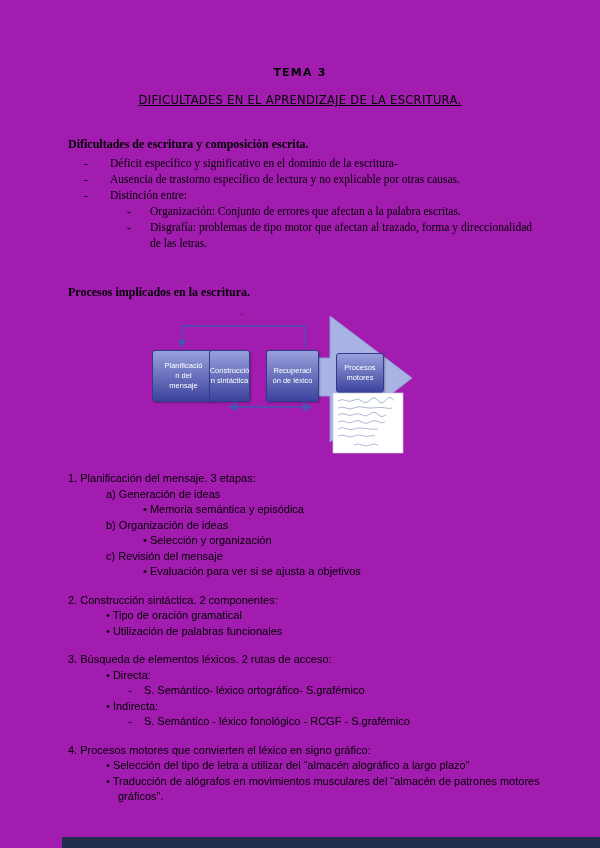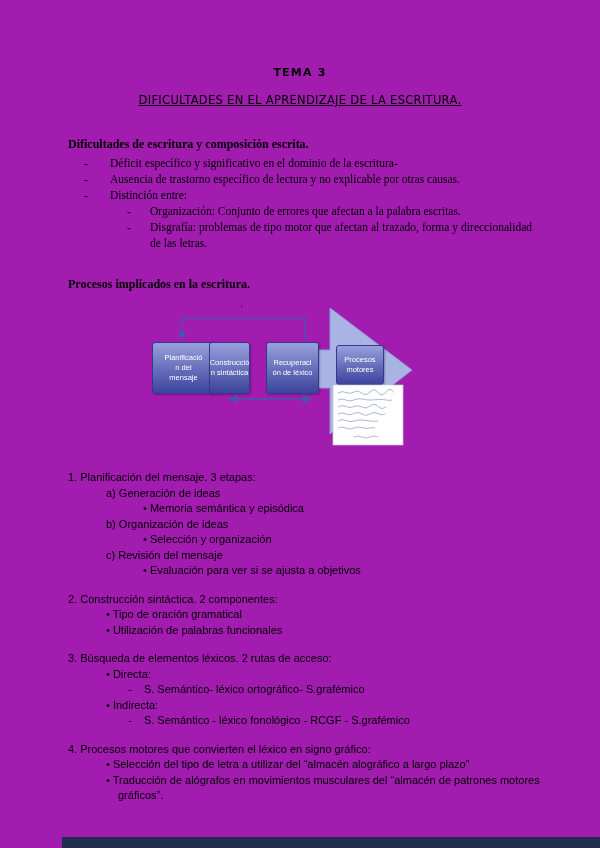--- a/index.html
+++ b/index.html
@@ -15,21 +15,21 @@
     font-size:11px; letter-spacing:1.2px;
   }
   .doc-subtitle {
     margin-top:14px; text-align:center;
     font-family:"DejaVu Sans", sans-serif; font-weight:normal;
     font-size:11.5px; letter-spacing:0.3px; text-decoration:underline;
   }
   .content { padding:0 68px; }
   .h-serif { font-family:"Liberation Serif", serif; font-size:12px; font-weight:bold; }
   .s1-heading { margin-top:30px; }
-  .s2-heading { margin-top:26px; }
+  .s2-heading { margin-top:34px; }
   .dash-list { margin-top:3px; }
   .dash-item { display:flex; font-size:11.5px; line-height:16px; }
   .dash-item .marker { flex:none; }
   .lvl1 .marker { margin-left:16px; width:26px; }
   .lvl2 .marker { margin-left:59px; width:23px; }
   .dtext { flex:1; }
   .lvl2 .dtext { text-align:justify; }
 
   .diagram { position:relative; margin-left:140px; margin-top:8px; width:300px; height:163px; }
   .layer { position:absolute; left:0; top:0; pointer-events:none; }
@@ -43,21 +43,21 @@
     z-index:1;
   }
   .pbox0 { left:12px;  width:63px; }
   .pbox1 { left:69px;  width:41px; }
   .pbox2 { left:126px; width:53px; }
   .pbox3 { left:196px; top:45px; width:48px; height:40px; }
   .overlay { z-index:2; }
   .scribble { fill:none; stroke:#8d99c4; stroke-width:0.7; }
 
   .blocks {
-    padding:0 45px 0 68px; margin-top:7px;
+    padding:0 45px 0 68px; 
     font-family:"Liberation Sans", sans-serif; font-size:11px;
   }
   .block { margin-bottom:13px; }
   .line { line-height:15.5px; white-space:pre-wrap; }
   .ind1 { margin-left:38px; padding-left:12px; text-indent:-12px; }
   .ind2 { margin-left:75px; padding-left:12px; text-indent:-12px; }
   .ind3 { margin-left:60px; padding-left:17px; text-indent:-17px; }
 
   .footer-bar {
     position:absolute; left:62px; right:0; bottom:0; height:11px;

